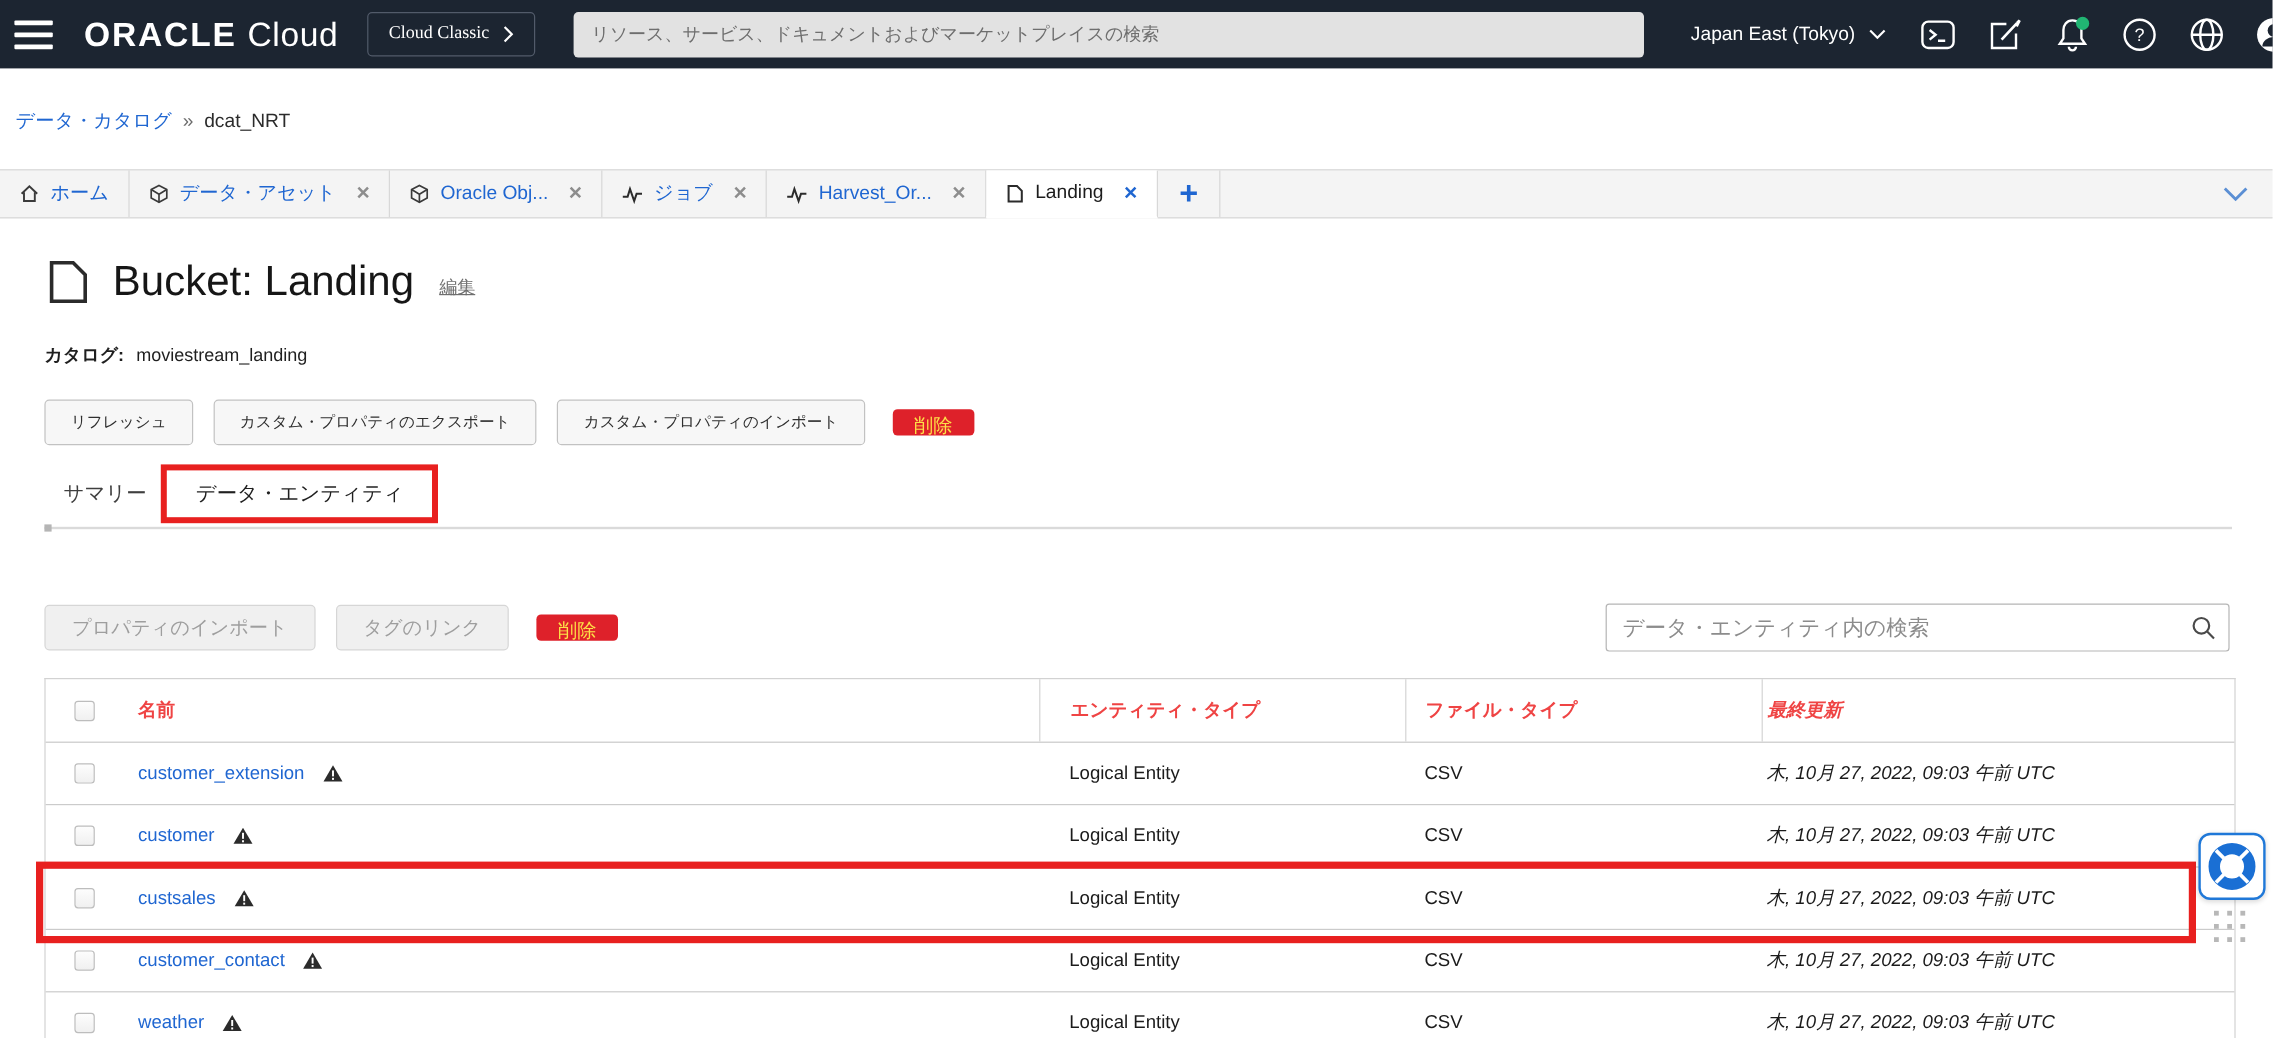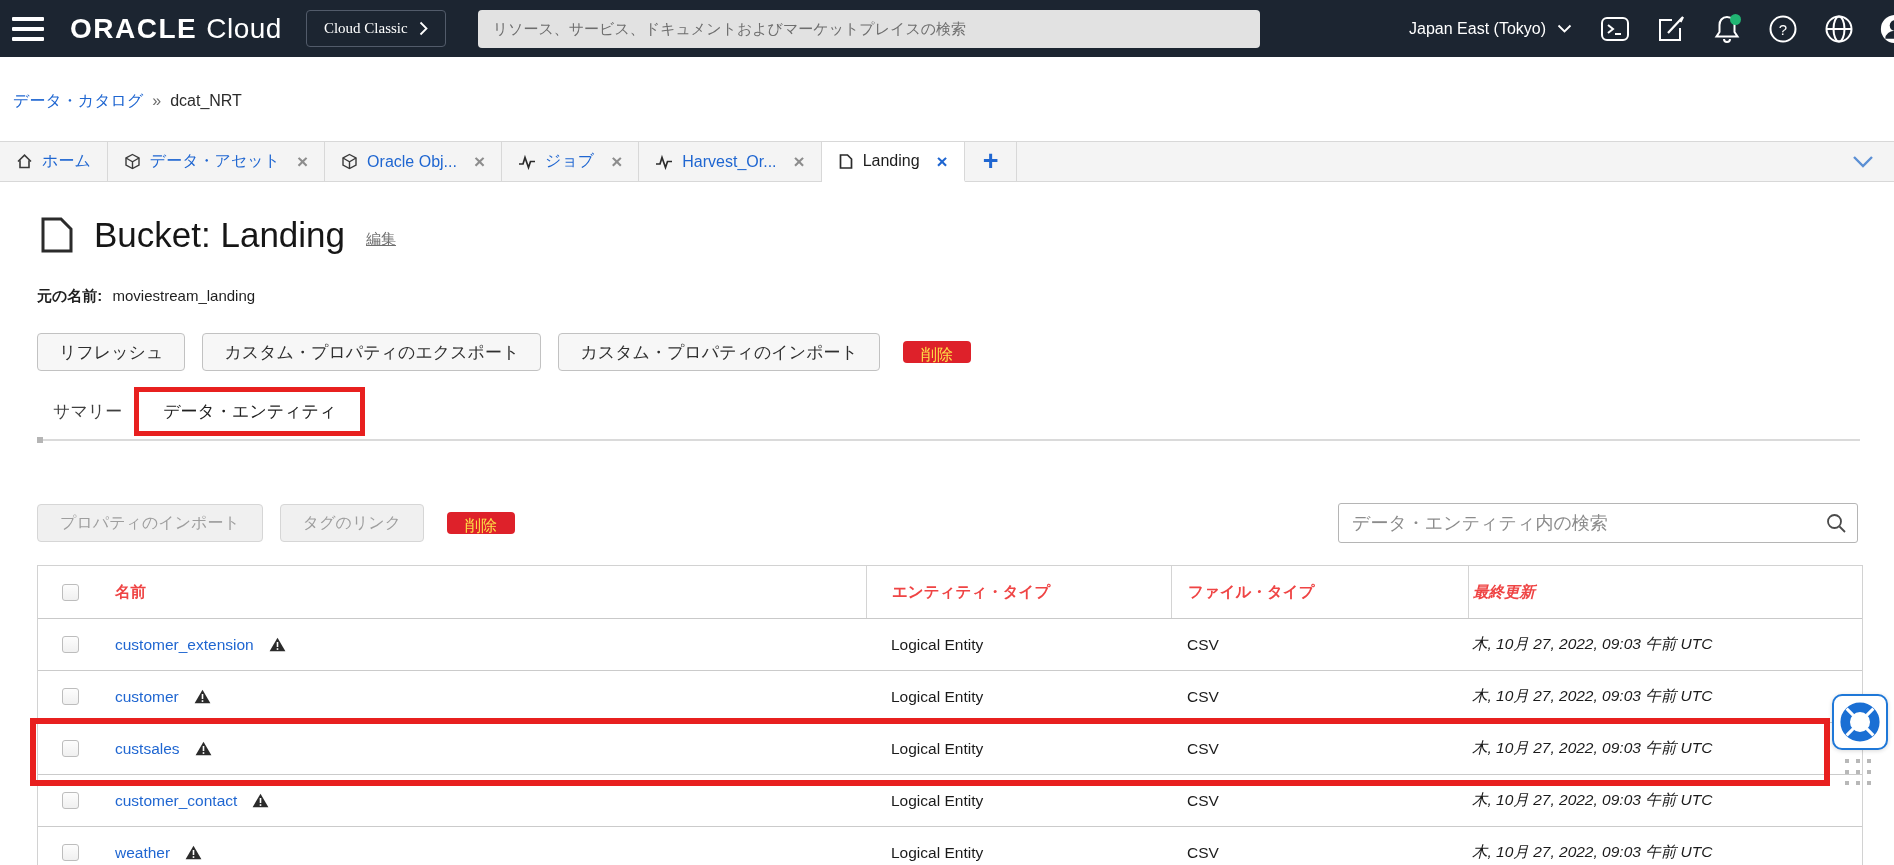--- a/index.html
+++ b/index.html
@@ -12,21 +12,21 @@
   
   .topbar { height:57px; background:#1c2531; display:flex; align-items:center; color:#fff; padding-left:12px; }
   .hamburger { width:32px; height:24px; display:flex; flex-direction:column; justify-content:space-between; cursor:pointer; }
   .hamburger span { display:block; height:4px; background:#fff; border-radius:1px; }
   .brand { margin-left:26px; font-size:28px; display:flex; align-items:baseline; white-space:nowrap; }
   .brand .b1 { font-weight:700; letter-spacing:1.5px; }
   .brand .b2 { font-weight:400; margin-left:9px; letter-spacing:0.5px; }
   .cloud-classic { margin-left:24px; height:37px; padding:0 17px; background:transparent;
     border:1px solid #525b6a; border-radius:4px; color:#fff; font-size:15px;
     display:flex; align-items:center; gap:11px; white-space:nowrap; }
-  .global-search { margin-left:32px; width:782px; height:38px; background:#e2e2e2; border:none;
+  .global-search { margin-left:32px; width:892px; height:38px; background:#e2e2e2; border:none;
     border-radius:4px; padding:0 15px; font-size:15px; color:#333; }
   .global-search::placeholder { color:#6e6e6e; }
   .region { margin-left:auto; display:flex; align-items:center; gap:11px; font-size:16px; cursor:pointer; white-space:nowrap; }
   .tb-icons { display:flex; align-items:center; gap:26px; margin-left:28px; }
   .tb-icon { width:30px; height:30px; display:flex; align-items:center; justify-content:center; cursor:pointer; position:relative; }
   .bell-badge { position:absolute; top:0; right:1px; width:11px; height:11px; border-radius:50%; background:#21b573; }
   .avatar-wrap { margin-right:-16px; }
 
   
   .breadcrumb { height:84px; padding:34px 0 0 13px; font-size:16px; display:flex; gap:9px; align-items:baseline; }
@@ -49,21 +49,21 @@
   
   .content { padding-left:37px; }
   .title-row { margin-top:32px; display:flex; align-items:center; gap:17px; }
   .title-row h1 { font-size:35px; font-weight:400; color:#161616; }
   .edit-link { font-size:15px; color:#6f6f6f; text-decoration:underline; align-self:flex-end; margin-bottom:7px; margin-left:4px; cursor:pointer; }
   .origname { margin-top:31px; font-size:15px; color:#1f1f1f; height:19px; }
   .origname .lbl { font-weight:700; }
   .origname .val { margin-left:6px;text-align:right; }
   .actions { margin-top:27px; display:flex; align-items:center; gap:17px; height:38px; }
   .btn-gray { height:38px; padding:0 21px; background:#f7f7f7; border:1px solid #c2c2c2; border-radius:4px;
-    font-size:17px; color:#2f2f2f; white-space:nowrap; }
+    font-size:13px; color:#2f2f2f; white-space:nowrap; }
   .btn-red { height:22px; padding:4px 18px; background:#de212a; border:none; border-radius:4px;
     font-size:16px; color:#fde047; white-space:nowrap; }
   .actions .btn-red { margin-left:6px; }
   .subtabs { margin-top:16px; display:flex; align-items:center; font-size:17px; height:48px; }
   .subtab-summary { margin-left:16px; color:#3f3f3f; cursor:pointer; }
   .subtab-box { border:5px solid #e8201f; margin-left:12px; padding:8px 24px; }
   .subtab-active { color:#202020; cursor:pointer; }
   .divider { margin-top:4px; margin-right:34px; border-top:2px solid #dadada; position:relative; }
   .divider .nub { position:absolute; left:0; top:-4px; width:6px; height:6px; background:#b5b5b5; }
 
@@ -243,21 +243,21 @@
 
     <div class="title-row">
       <svg width="40" height="42" viewBox="0 0 40 42">
           <path d="M6 5 H24 L34 15 V37 H6 Z" fill="none" stroke="#2b2b2b" stroke-width="3"></path>
         </svg>
       <h1>Bucket: Landing</h1>
       <a class="edit-link">編集</a>
     </div>
 
     <div class="origname">
-      <span class="lbl">元の名前:</span>
+      <span class="lbl">カタログ:</span>
       <span class="val">moviestream_landing</span>
     </div>
 
     <div class="actions">
       <button class="btn-gray">リフレッシュ</button>
       <button class="btn-gray">カスタム・プロパティのエクスポート</button>
       <button class="btn-gray">カスタム・プロパティのインポート</button>
       <button class="btn-red">削除</button>
     </div>
 

